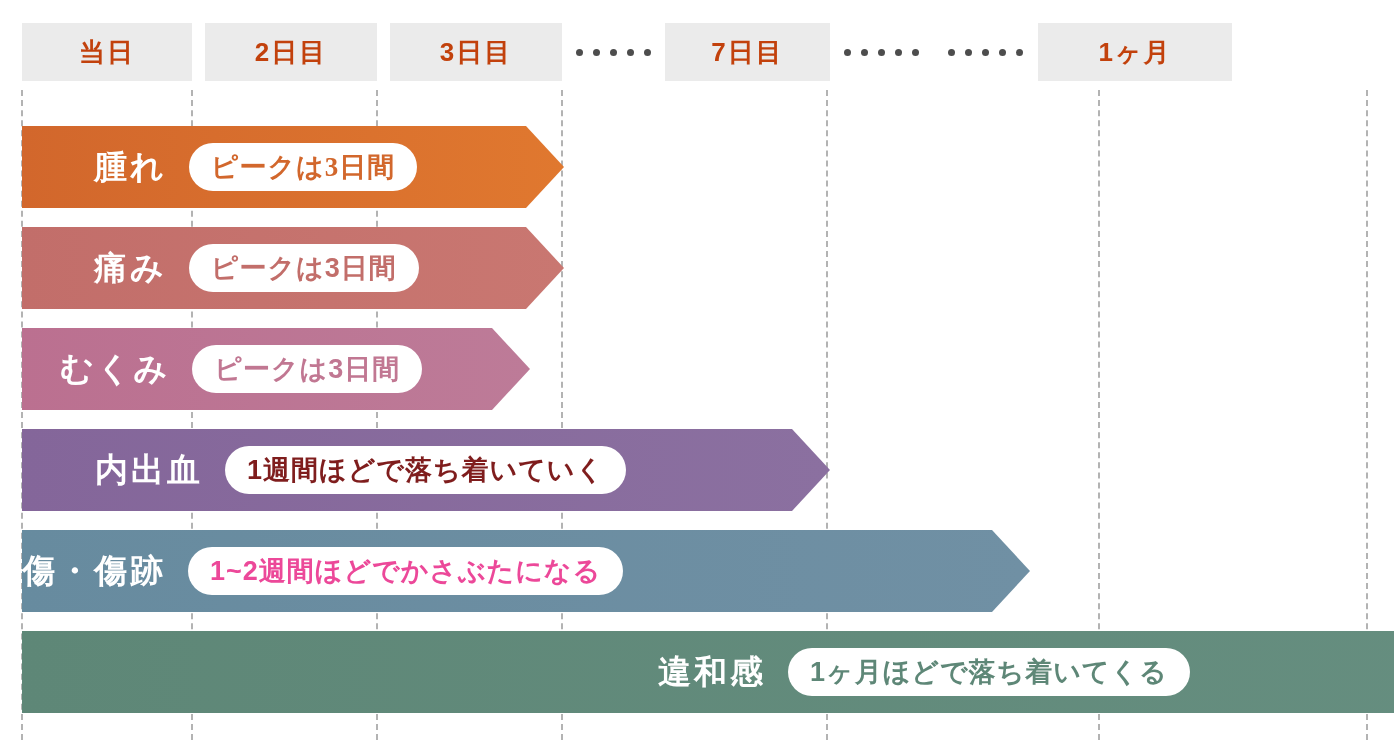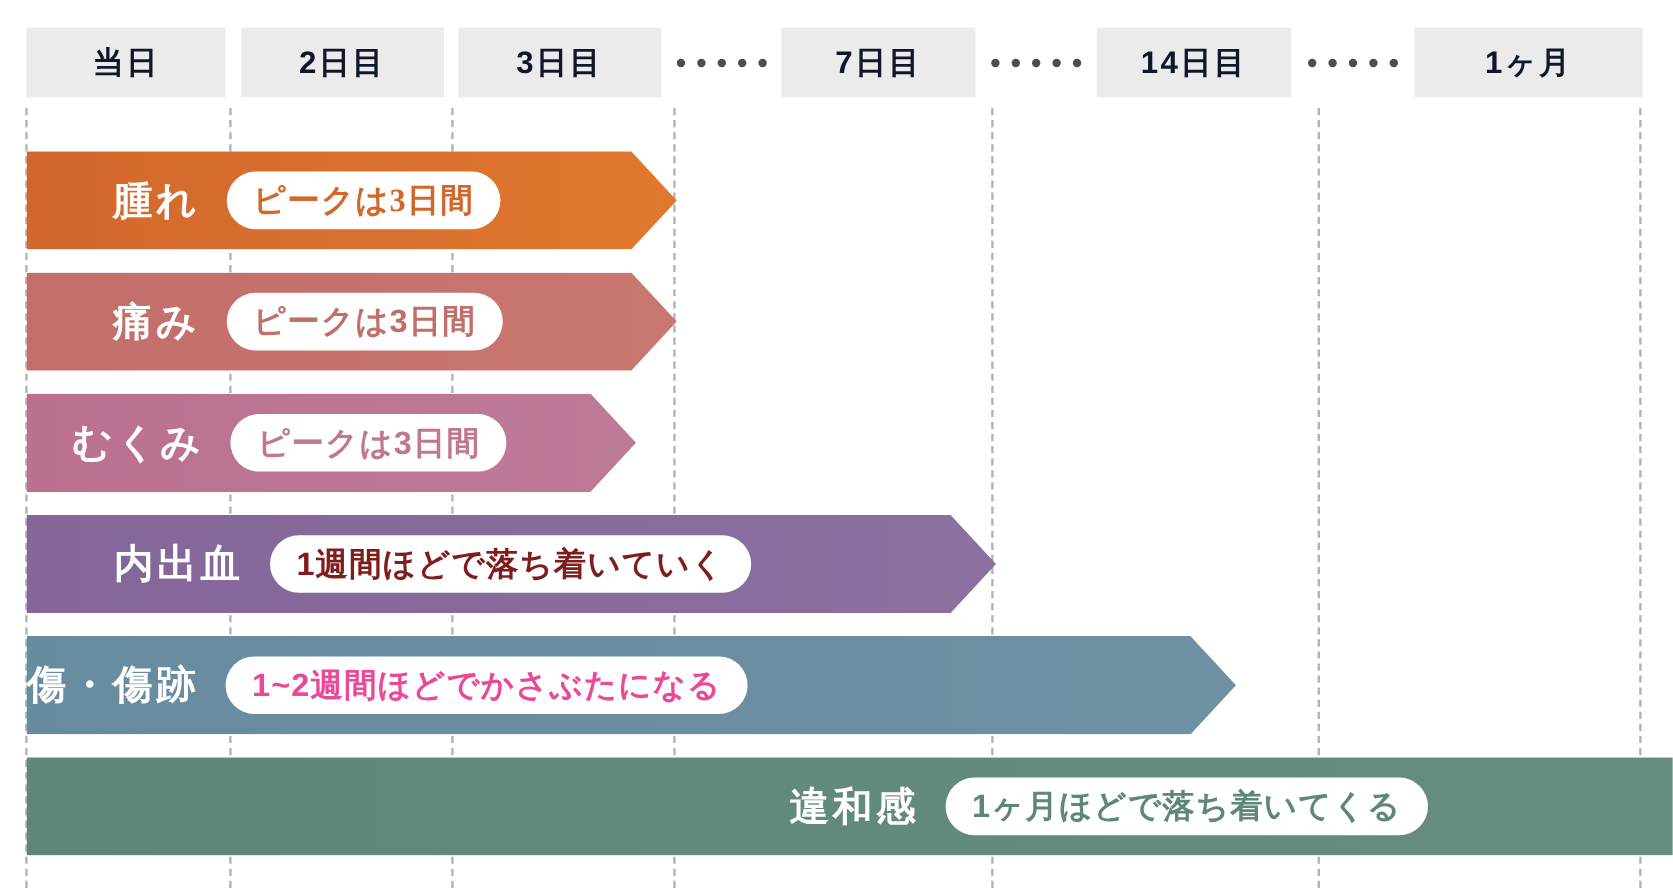--- a/index.html
+++ b/index.html
@@ -24,21 +24,21 @@
   
   .header{
     position:absolute;left:22px;top:23px;
     width:1347px;height:58px;
     display:flex;align-items:stretch;
     z-index:2;
   }
   .hcell{
     background:#ebebeb;
     display:flex;align-items:center;justify-content:center;
-    color:#0f172a;
+    color:#c2410c;
     font-size:26px;font-weight:600;letter-spacing:2px;
   }
   .hgap{background:transparent;}
   .hsep{
     display:flex;align-items:center;justify-content:center;
     gap:10px;
   }
   .hsep i{
     display:block;width:7px;height:7px;border-radius:50%;
     background:#4d4d4d;
@@ -107,23 +107,20 @@
     <div class="hcell" style="width:165px">
       <span>7日目</span>
     </div>
     <div class="hsep" style="width:103px">
       <i></i>
         <i></i>
         <i></i>
         <i></i>
         <i></i>
     </div>
-    <div class="hcell" style="width:166px">
-      <span>14日目</span>
-    </div>
     <div class="hsep" style="width:105px">
       <i></i>
         <i></i>
         <i></i>
         <i></i>
         <i></i>
     </div>
     <div class="hcell" style="width:194px">
       <span>1ヶ月</span>
     </div>

